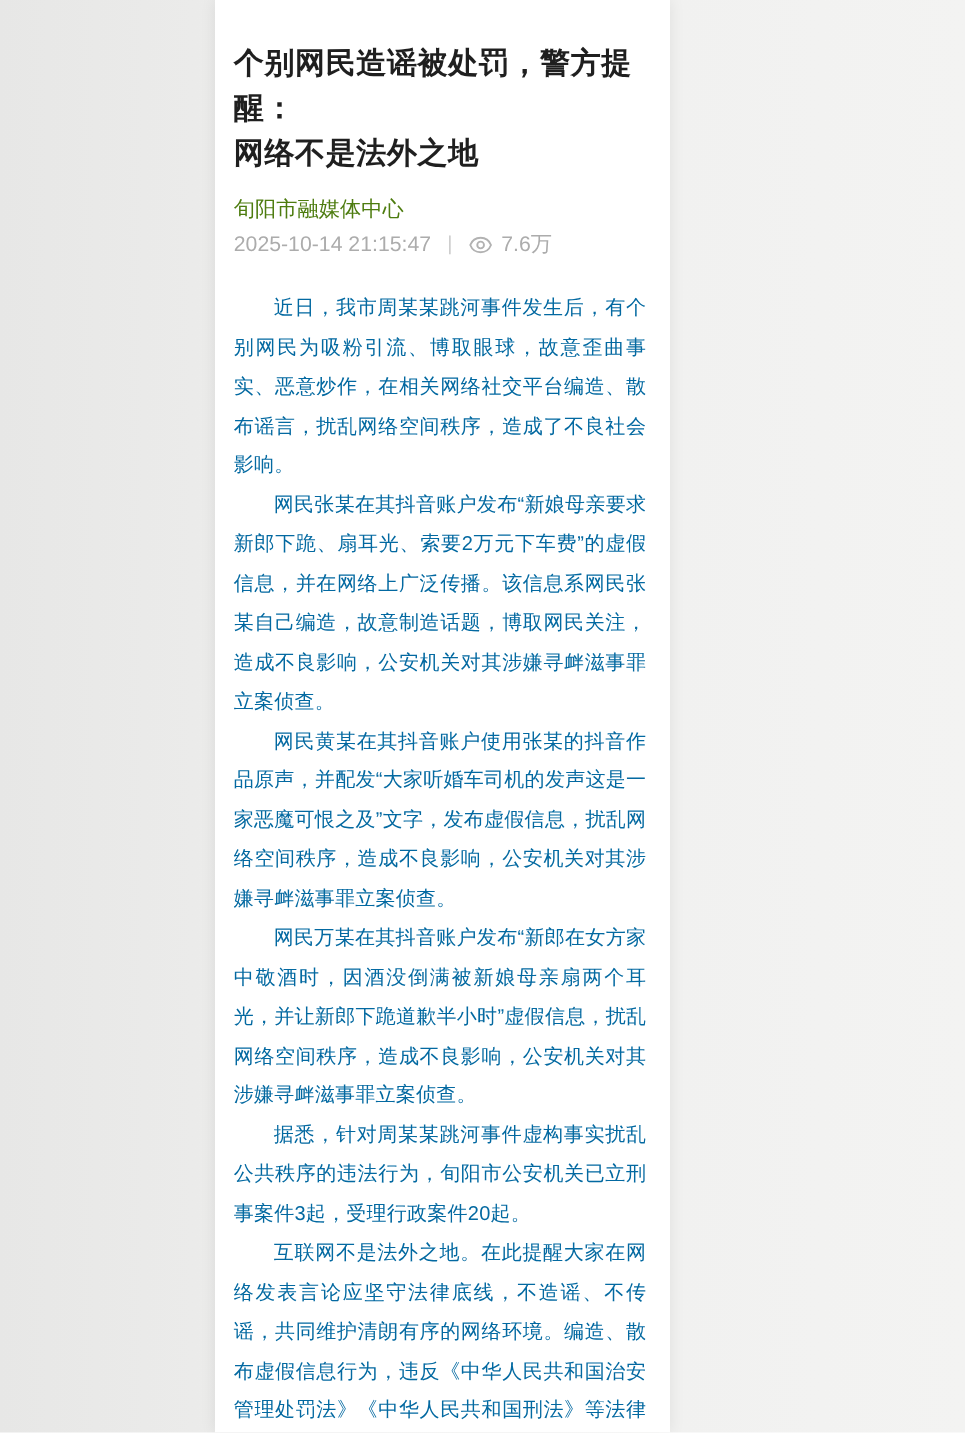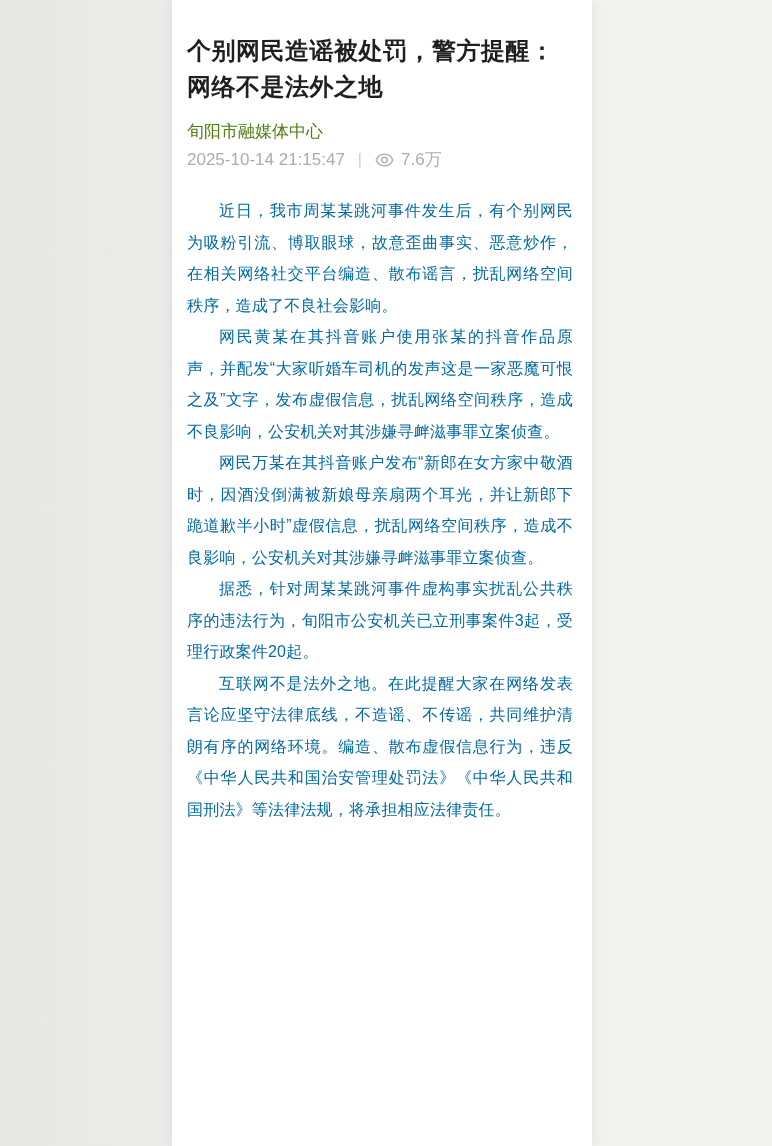--- a/index.html
+++ b/index.html
@@ -11,21 +11,21 @@
     height: 1146px;
     overflow: hidden;
     background: linear-gradient(90deg, #e7e7e6 0%, #ececeb 25%, #f1f1f0 70%, #f3f3f2 100%);
     font-family: "Liberation Sans", sans-serif;
     position: relative;
   }
   .article-card {
     position: absolute;
     left: 172px;
     top: 0;
-    width: 420px;
+    width: 364px;
     height: 1146px;
     background: #ffffff;
     box-shadow: 0 0 12px rgba(0,0,0,0.08);
     box-sizing: border-box;
     padding: 17px 19px 0 15px;
   }
   .article-title {
     font-size: 24px;
     line-height: 36px;
     font-weight: 700;
@@ -89,19 +89,20 @@
       <svg width="19" height="14" viewBox="0 0 19 14" aria-hidden="true">
         <path d="M9.5 1.2 C5.6 1.2 2.5 3.7 1.2 7 C2.5 10.3 5.6 12.8 9.5 12.8 C13.4 12.8 16.5 10.3 17.8 7 C16.5 3.7 13.4 1.2 9.5 1.2 Z" fill="none" stroke="#b2b2b2" stroke-width="1.5"></path>
         <circle cx="9.5" cy="7" r="2.7" fill="none" stroke="#b2b2b2" stroke-width="1.5"></circle>
       </svg>
     </span>
     <span>7.6万</span>
   </div>
 
   <div class="article-body">
     <p>近日，我市周某某跳河事件发生后，有个别网民为吸粉引流、博取眼球，故意歪曲事实、恶意炒作，在相关网络社交平台编造、散布谣言，扰乱网络空间秩序，造成了不良社会影响。</p>
+    <p>网民张某在其抖音账户发布“新娘母亲要求新郎下跪、扇耳光、索要2万元下车费”的虚假信息，并在网络上广泛传播。该信息系网民张某自己编造，故意制造话题，博取网民关注，造成不良影响，公安机关对其涉嫌寻衅滋事罪立案侦查。</p>
     <p>网民黄某在其抖音账户使用张某的抖音作品原声，并配发“大家听婚车司机的发声这是一家恶魔可恨之及”文字，发布虚假信息，扰乱网络空间秩序，造成不良影响，公安机关对其涉嫌寻衅滋事罪立案侦查。</p>
     <p>网民万某在其抖音账户发布“新郎在女方家中敬酒时，因酒没倒满被新娘母亲扇两个耳光，并让新郎下跪道歉半小时”虚假信息，扰乱网络空间秩序，造成不良影响，公安机关对其涉嫌寻衅滋事罪立案侦查。</p>
     <p>据悉，针对周某某跳河事件虚构事实扰乱公共秩序的违法行为，旬阳市公安机关已立刑事案件3起，受理行政案件20起。</p>
     <p>互联网不是法外之地。在此提醒大家在网络发表言论应坚守法律底线，不造谣、不传谣，共同维护清朗有序的网络环境。编造、散布虚假信息行为，违反《中华人民共和国治安管理处罚法》《中华人民共和国刑法》等法律法规，将承担相应法律责任。</p>
   </div>
 
 </div>
 
 </body></html>

